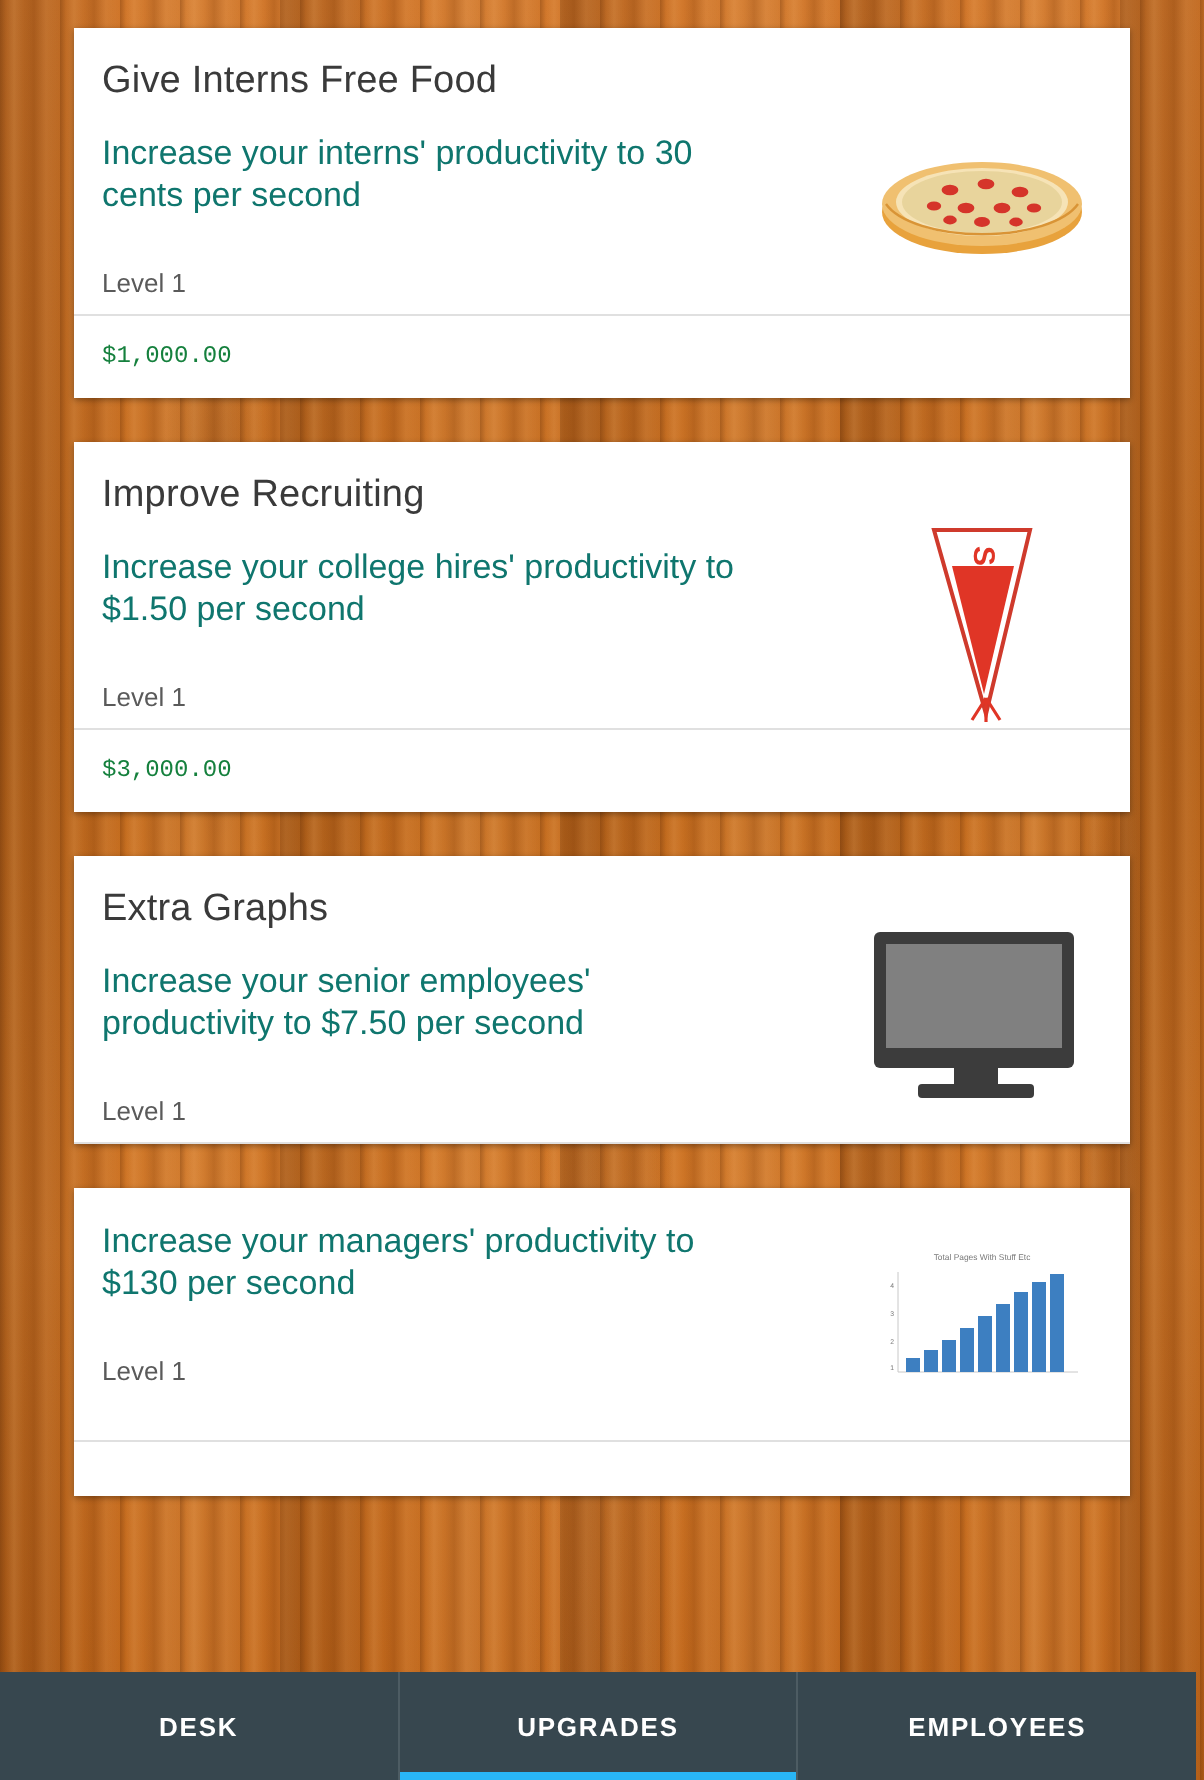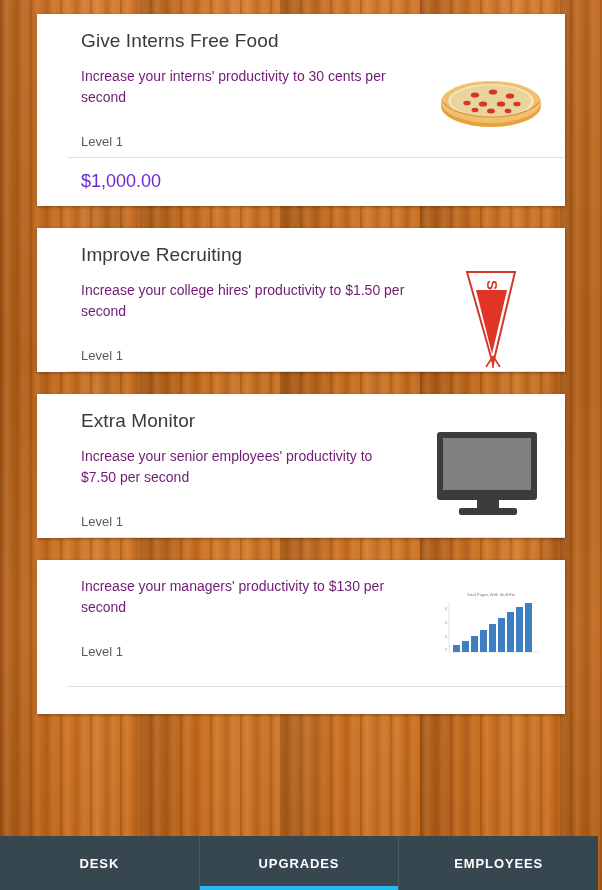--- a/index.html
+++ b/index.html
@@ -51,62 +51,62 @@
     bottom: 54px;
     overflow: hidden;
     padding: 14px 37px 0 37px;
   }
 
   .card {
     background: #ffffff;
     margin-bottom: 22px;
     box-shadow: 0 1px 3px rgba(0,0,0,0.35);
     position: relative;
-    padding-left: 30px;
   }
 
   .card-body {
     padding: 16px 14px 0 14px;
     position: relative;
     min-height: 126px;
   }
 
   .card-title {
     font-size: 19px;
     color: #3a3a3a;
     font-weight: normal;
     margin: 0 0 14px 0;
     letter-spacing: 0.1px;
   }
 
   .card-desc {
-    font-size: 14px;
+    font-size: 17px;
     line-height: 21px;
-    color: #701a75;
+    color: #0f766e;
     margin: 0;
     max-width: 330px;
   }
 
   .card-level {
     font-size: 13px;
     color: #5a5a5a;
     padding: 0 0 8px 0;
     margin-top: 26px;
   }
 
   .divider {
     height: 1px;
     background: #e0e0e0;
     margin: 0;
   }
 
   .card-price {
-    font-size: 18px;
-    color: #6d28d9;
+    font-size: 12px;
+    color: #15803d;
     padding: 13px 14px 14px 14px;
+    font-family: Liberation Mono, monospace;
   }
 
   .art {
     position: absolute;
     right: 14px;
     top: 40px;
     width: 120px;
     height: 90px;
   }
 
@@ -186,25 +186,26 @@
           <path d="M36 4 L84 4 L62 96 Z" fill="#ffffff" stroke="#cf3a2c" stroke-width="2"></path>
           <path d="M39 9 L81 9 L61 88 Z" fill="#ffffff"></path>
           <path d="M45 22 L76 22 L61 86 Z" fill="#e03526"></path>
           <path d="M62 88 L55 99 M62 88 L62 100 M62 88 L69 99" stroke="#e03526" stroke-width="1.6" fill="none"></path>
           <text x="61" y="22" font-family="'Liberation Sans', sans-serif" font-size="15" font-weight="bold" fill="#e03526" text-anchor="middle" transform="rotate(90 61 17)">S</text>
         </svg>
       </div>
       <div class="card-level">Level 1</div>
     </div>
     <div class="divider"></div>
-  </div>
-
-  <div class="card">
-    <div class="card-body">
-      <div class="card-title">Extra Monitor</div>
+    <div class="card-price">$3,000.00</div>
+  </div>
+
+  <div class="card">
+    <div class="card-body">
+      <div class="card-title">Extra Graphs</div>
       <div class="card-desc">Increase your senior employees' productivity to $7.50 per second</div>
       <div class="art" style="top:30px;height:100px;">
         <svg viewBox="0 0 120 100" width="120" height="100">
           <rect x="6" y="8" width="100" height="68" rx="3" fill="#3c3c3c"></rect>
           <rect x="12" y="14" width="88" height="52" fill="#808080"></rect>
           <rect x="46" y="76" width="22" height="10" fill="#3c3c3c"></rect>
           <rect x="28" y="84" width="58" height="7" rx="2" fill="#3c3c3c"></rect>
         </svg>
       </div>
       <div class="card-level">Level 1</div>

